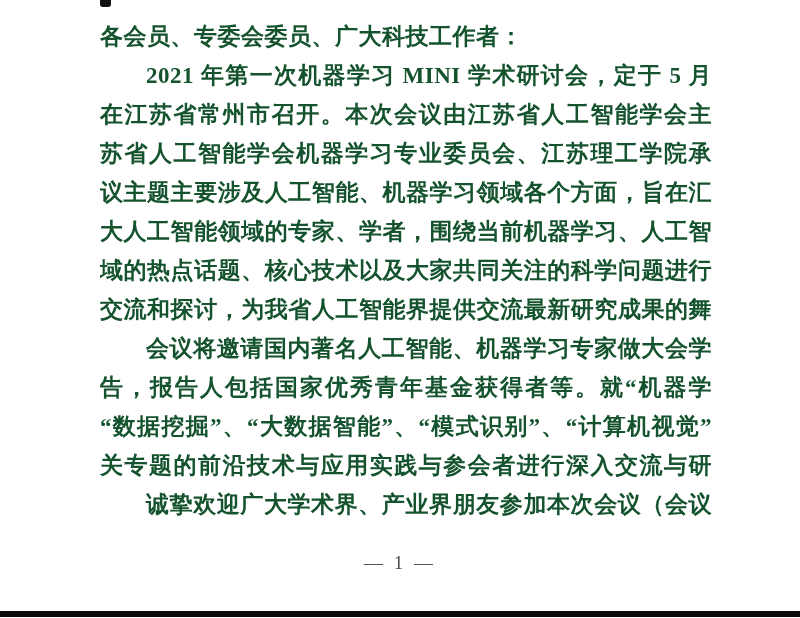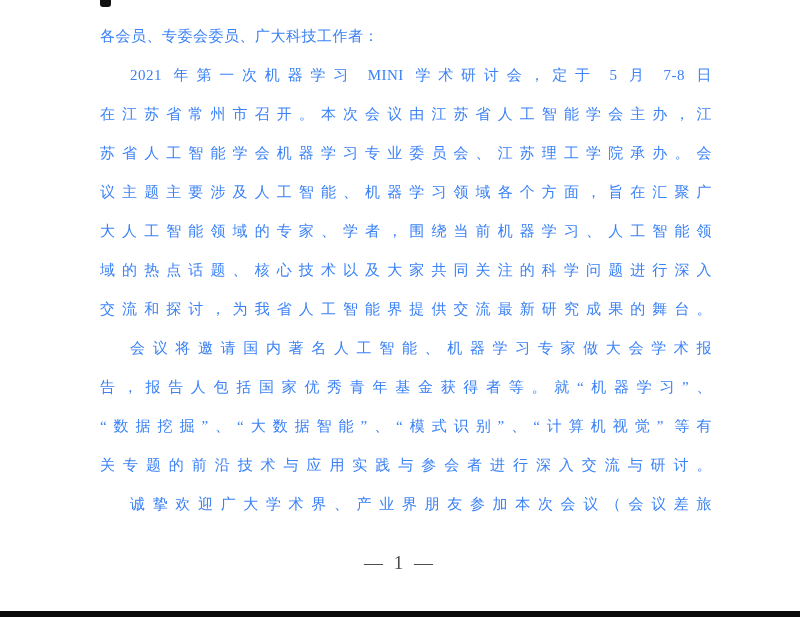--- a/index.html
+++ b/index.html
@@ -22,23 +22,24 @@
     width: 11px;
     height: 7px;
     background: #101010;
     border-radius: 0 0 3px 3px;
   }
   .doc-body {
     position: absolute;
     left: 100px;
     top: 17px;
     width: 612px;
-    color: #3b82f6;
-    font-size: 15px;
+    color: #14532d;
+    font-size: 23px;
     letter-spacing: 0.5px;
+    font-weight: bold;
   }
   .line {
     height: 39px;
     line-height: 39px;
     overflow: hidden;
   }
   .line.justify {
     text-align: justify;
     text-align-last: justify;
   }

